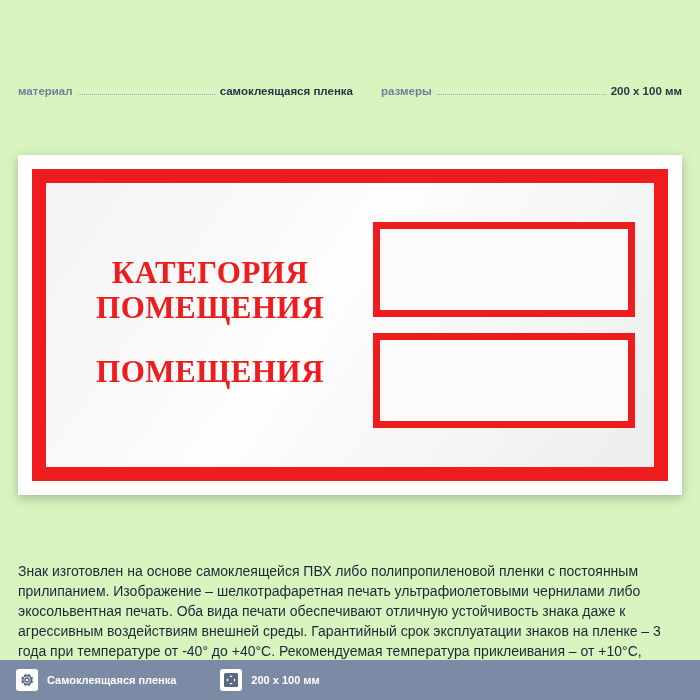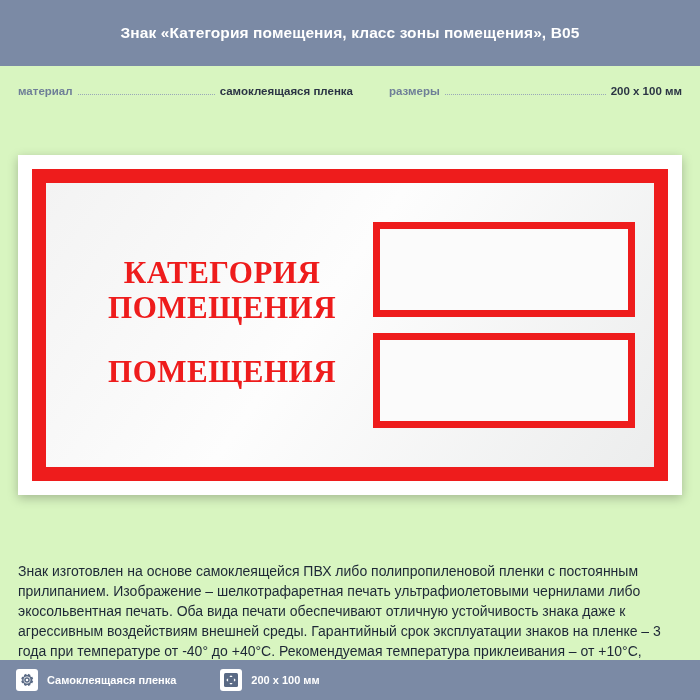--- a/index.html
+++ b/index.html
@@ -44,21 +44,21 @@
   .specs {
     position: absolute;
     left: 0;
     top: 66px;
     width: 700px;
     height: 52px;
     display: flex;
     align-items: center;
     padding: 0 18px;
     box-sizing: border-box;
-    gap: 12px;
+    gap: 4px;
   }
   .spec-block {
     display: flex;
     align-items: baseline;
     font-size: 11.5px;
     white-space: nowrap;
   }
   .spec-block.left { flex: 0 0 auto; width: 335px; }
   .spec-block.right { flex: 1 1 auto; padding-left: 24px; }
   .spec-label {
@@ -93,21 +93,21 @@
   .sign-inner {
     position: relative;
     width: 100%;
     height: 100%;
     border: 14px solid #ee1c1c;
     box-sizing: border-box;
     background: linear-gradient(125deg, #f3f3f3 0%, #fdfdfd 45%, #eceded 100%);
   }
   .sign-texts {
     position: absolute;
-    left: 18px;
+    left: 6px;
     top: 0;
     width: 52%;
     height: 100%;
     display: flex;
     flex-direction: column;
     justify-content: center;
     align-items: center;
     gap: 30px;
     padding-bottom: 4px;
     box-sizing: border-box;
@@ -189,23 +189,20 @@
     color: #ffffff;
     font-size: 11px;
     font-weight: bold;
   }
 </style>
 </head>
 <body>
 
 <div class="page">
 
-  <div class="header">
-    <div class="header-title">Знак «Категория помещения, класс зоны помещения», B05</div>
-  </div>
 
   <div class="specs">
     <div class="spec-block left">
       <span class="spec-label">материал</span>
       <span class="spec-dots"></span>
       <span class="spec-value">самоклеящаяся пленка</span>
     </div>
     <div class="spec-block right">
       <span class="spec-label">размеры</span>
       <span class="spec-dots"></span>

